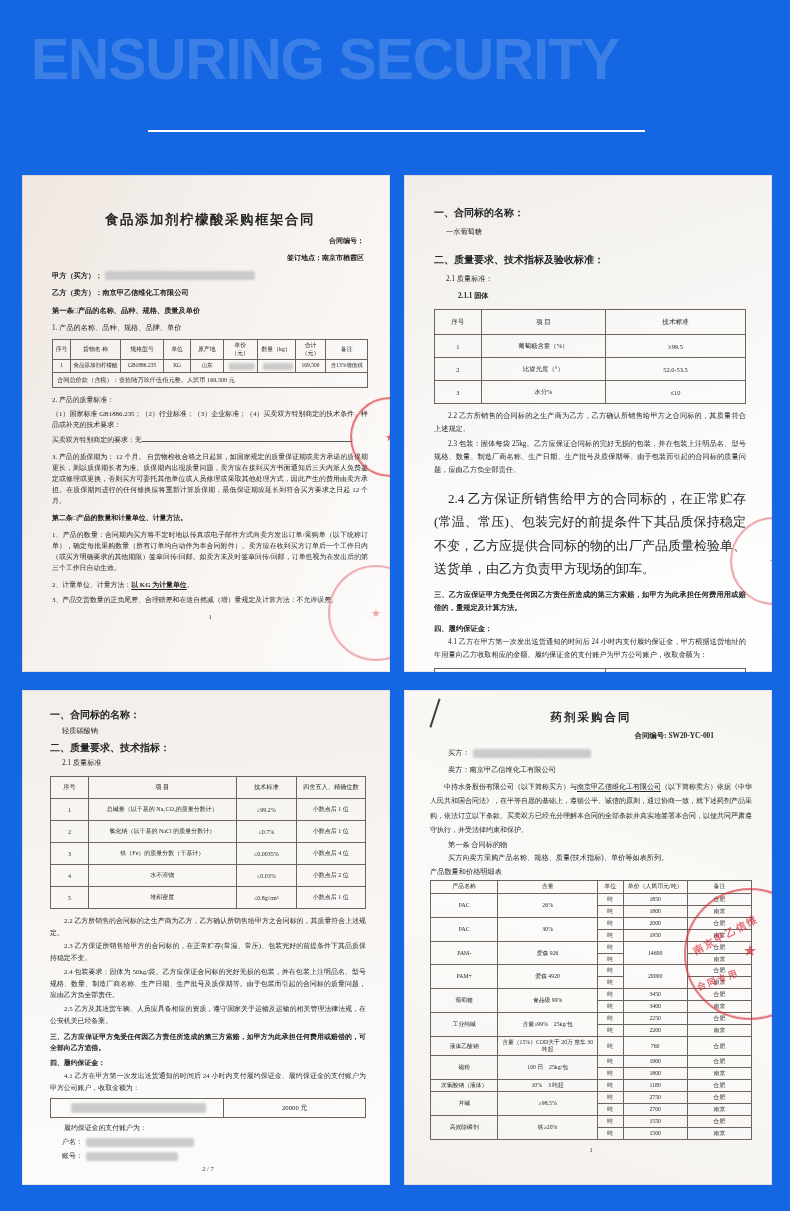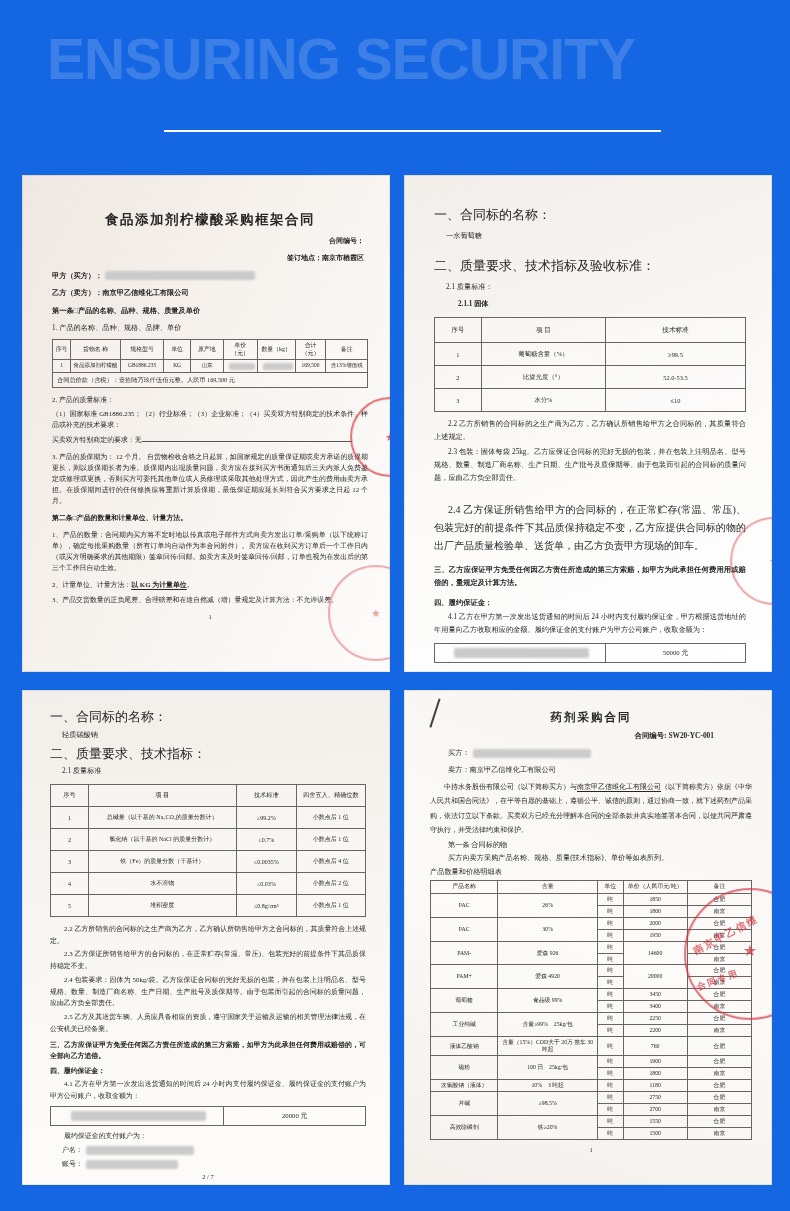--- a/index.html
+++ b/index.html
@@ -1,19 +1,19 @@
 <!DOCTYPE html>
 <html><head>
 <meta charset="utf-8">
 <style>
   html,body{margin:0;padding:0;}
   body{width:790px;height:1211px;background:#1566E2;position:relative;overflow:hidden;
        font-family:"Liberation Serif","DejaVu Serif",serif;color:#262626;}
   
-  .banner{position:absolute;top:0;left:16px;width:650px;height:175px;}
+  .banner{position:absolute;top:0;left:0;width:650px;height:175px;}
   .watermark{position:absolute;top:26px;left:0;width:100%;text-align:center;white-space:nowrap;
        font-family:"Liberation Sans","DejaVu Sans",sans-serif;font-weight:bold;font-size:57px;
        color:rgba(255,255,255,0.17);letter-spacing:-1px;}
   .banner-title{position:absolute;top:58px;left:0;width:100%;text-align:center;white-space:nowrap;
        font-family:"Liberation Sans","DejaVu Sans",sans-serif;font-weight:bold;font-size:49px;
        color:#ffffff;letter-spacing:2px;}
   .banner-underline{position:absolute;top:130px;left:148px;width:497px;height:2px;background:#ffffff;}
   
   .doc{position:absolute;box-sizing:border-box;overflow:hidden;box-shadow:0 0 0 1px rgba(0,0,0,0.08) inset;}
   #doc1{left:22px;top:175px;width:368px;height:497px;background:linear-gradient(115deg,#efe7e2 0%,#f6f2ee 45%,#fdfcfb 100%);padding:24px 22px 0 30px;}
@@ -38,21 +38,21 @@
   .d1-title{font-size:13.5px;font-weight:bold;text-align:center;letter-spacing:1.5px;margin-top:12px;}
   .d1-meta{font-size:7px;font-weight:bold;text-align:right;padding-right:4px;margin-top:7px;}
   .d1-line{font-size:7.2px;margin-top:7.5px;}
   .d1-tbl{margin-top:6px;}
   .d1-tbl th{font-size:5.9px;line-height:1.3;}
   .d1-tbl td{font-size:5.5px;line-height:1.3;}
   .d1-tbl .ft{text-align:left;font-size:6.2px;padding:3px 4px;}
   .blank-line{display:inline-block;border-bottom:1px solid #555;height:7px;}
   .uline{text-decoration:underline;text-underline-offset:2px;}
   
-  .h-sec{font-size:13px;font-weight:normal;margin-top:9px;}
+  .h-sec{font-size:10px;font-weight:bold;margin-top:9px;}
   .sub-line{font-size:7.2px;margin-top:7px;padding-left:12px;}
   .d2-tbl{margin-top:8px;}
   .d2-tbl th{font-size:6.6px;height:20px;}
   .d2-tbl td{font-size:6.4px;height:18px;}
   .d3-tbl th{font-size:6.2px;height:17px;}
   .d3-tbl td{font-size:6px;height:17px;}
   .dep-tbl{margin-top:6px;}
   .dep-tbl td{font-size:6.8px;height:14px;}
   
   .d4-title{font-size:11.5px;font-weight:bold;text-align:center;letter-spacing:2px;margin-top:8px;}
@@ -171,21 +171,21 @@
     </tr>
     <tr>
       <td>3</td>
           <td>水分%</td>
           <td>≤10</td>
     </tr>
   </tbody>
     </table>
   <div class="para indent" style="font-size:7.2px;line-height:1.8">2.2 乙方所销售的合同标的之生产商为乙方，乙方确认所销售给甲方之合同标的，其质量符合上述规定。</div>
   <div class="para indent" style="font-size:7.2px;line-height:1.8;margin-top:2px">2.3 包装：固体每袋 25kg。乙方应保证合同标的完好无损的包装，并在包装上注明品名、型号规格、数量、制造厂商名称、生产日期、生产批号及质保期等。由于包装而引起的合同标的质量问题，应由乙方负全部责任。</div>
-  <div class="para indent" style="font-size:10px;line-height:1.8;margin-top:16px">2.4 乙方保证所销售给甲方的合同标的，在正常贮存(常温、常压)、包装完好的前提条件下其品质保持稳定不变，乙方应提供合同标的物的出厂产品质量检验单、送货单，由乙方负责甲方现场的卸车。</div>
+  <div class="para indent" style="font-size:13px;line-height:1.8;margin-top:10px">2.4 乙方保证所销售给甲方的合同标的，在正常贮存(常温、常压)、包装完好的前提条件下其品质保持稳定不变，乙方应提供合同标的物的出厂产品质量检验单、送货单，由乙方负责甲方现场的卸车。</div>
   <div class="para bold" style="font-size:7.3px;line-height:1.8;margin-top:8px">三、乙方应保证甲方免受任何因乙方责任所造成的第三方索赔，如甲方为此承担任何费用用或赔偿的，量规定及计算方法。</div>
   <div class="para bold" style="font-size:7.3px;margin-top:8px">四、履约保证金：</div>
   <div class="para indent" style="font-size:7.2px;line-height:1.8;margin-top:2px">4.1 乙方在甲方第一次发出送货通知的时间后 24 小时内支付履约保证金，甲方根据送货地址的年用量向乙方收取相应的金额。履约保证金的支付账户为甲方公司账户，收取金额为：</div>
   <table class="tbl dep-tbl">
     <tbody>
         <tr>
       <td style="width:55%"><span class="redact w135"></span></td>
       <td>50000 元</td>
     </tr>
   </tbody>

